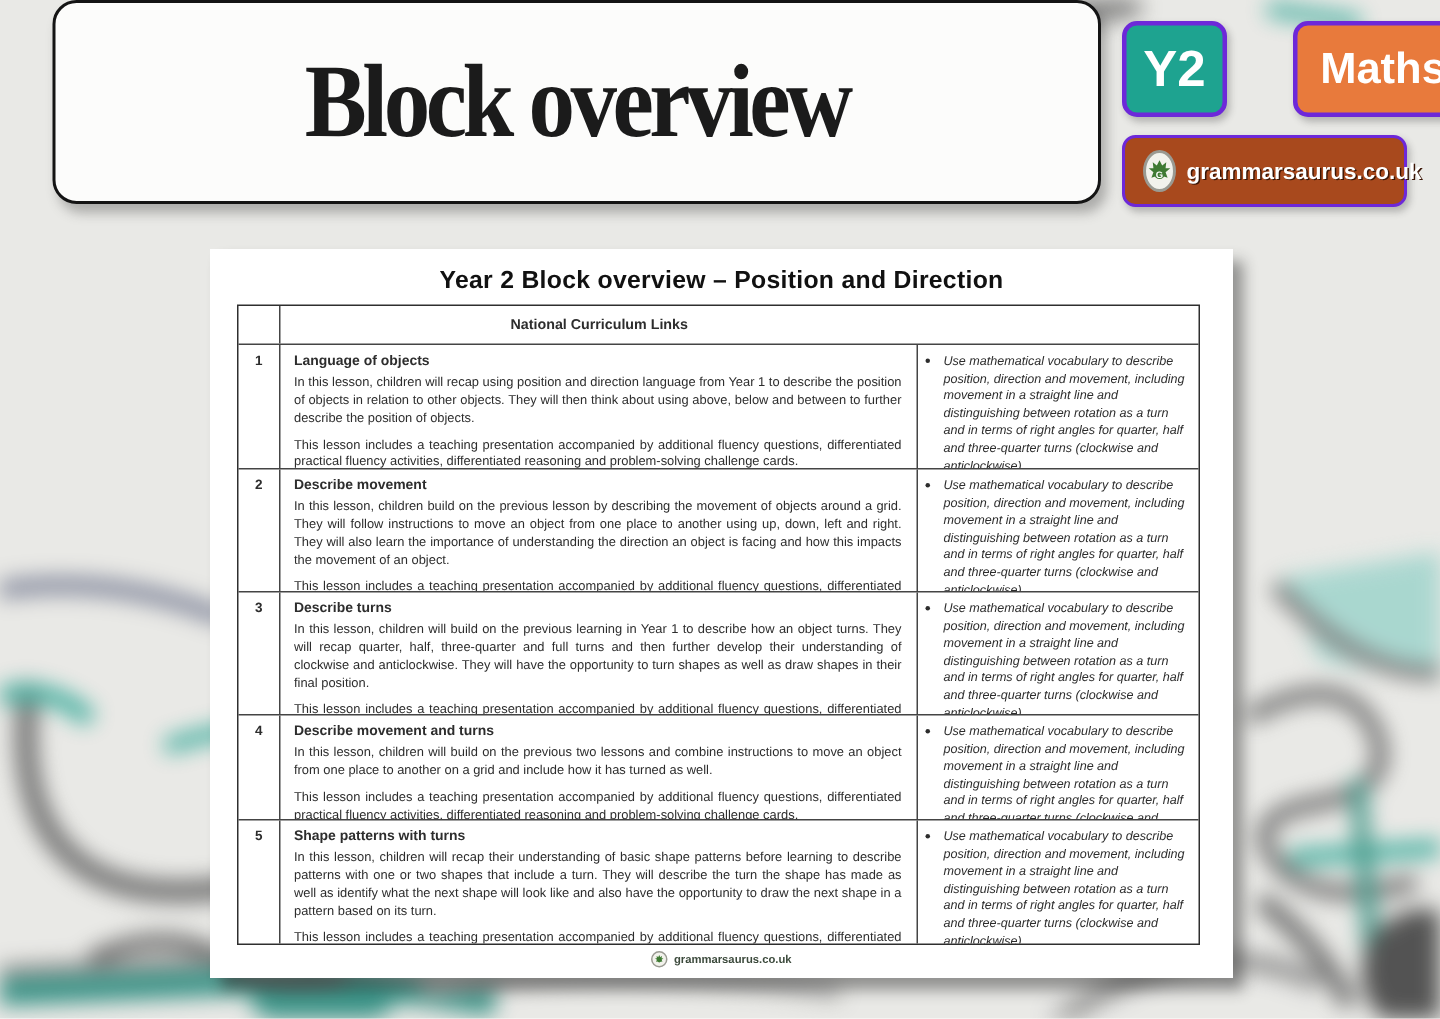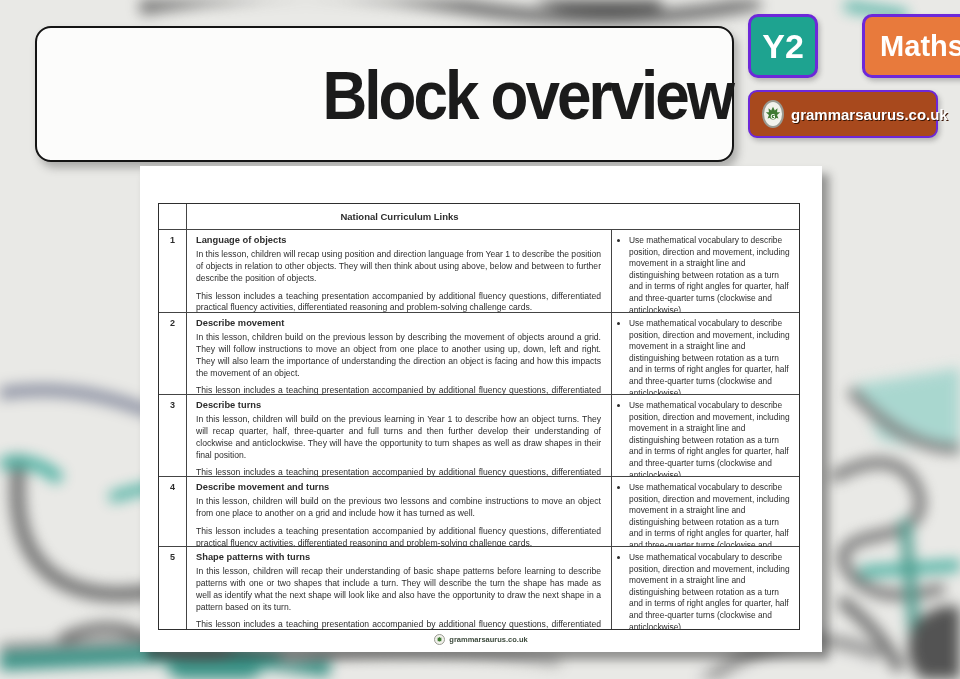--- a/index.html
+++ b/index.html
@@ -5,24 +5,25 @@
   html,body{margin:0;padding:0;}
   body{
     width:960px;height:679px;overflow:hidden;position:relative;
     font-family:"Liberation Sans", sans-serif;
     background:#e9e9e6;
   }
   .bg-squiggles{position:absolute;left:0;top:0;width:960px;height:679px;filter:blur(7px);opacity:.85;}
 
   
   .banner{
-    position:absolute;left:35px;top:26px;width:695px;height:132px;
+    position:absolute;left:35px;top:0;width:695px;height:132px;
     background:#fcfcfb;border:2px solid #141414;border-radius:16px;
-    display:flex;align-items:center;justify-content:flex-end;
+    display:flex;align-items:center;justify-content:center;
     box-shadow:4px 6px 8px rgba(60,60,60,.35);
+    font-family:Liberation Serif, serif;
   }
   .banner-title{
     font-size:62px;font-weight:800;color:#1b1b1b;letter-spacing:-3px;
     transform:scaleY(1.12);
   }
 
   
   .badge{
     position:absolute;border:3px solid #6d28d9;border-radius:10px;
     display:flex;align-items:center;justify-content:center;color:#fff;
@@ -58,21 +59,21 @@
   .cell-num{border-right:1px solid #444;text-align:center;padding-top:5px;font-size:9px;font-weight:700;}
   .cell-lesson{border-right:1px solid #444;padding:5px 10px 2px 9px;}
   .cell-links{padding:5px 6px 2px 6px;}
   .thead{height:25px;}
   .thead .cell{display:flex;align-items:center;font-size:9.5px;font-weight:700;}
   .thead .cell-lesson{padding-top:0;padding-bottom:0;}
   .thead .cell-links{justify-content:center;padding-top:0;padding-bottom:0;}
   .r1{height:83px;} .r2{height:82px;} .r3{height:82px;} .r4{height:70px;} .r5{height:83px;}
   .lesson-title{font-size:9.3px;font-weight:700;margin:0 0 4px 0;}
   .cell-lesson p{margin:0 0 6px 0;font-size:8.6px;line-height:1.38;text-align:justify;}
-  .cell-links ul{margin:0;padding:0 0 0 11px;}
+  .cell-links ul{margin:0;padding:0 0 0 11px;font-style:italic;}
   .cell-links li{font-size:8.4px;line-height:1.38;}
 
   .doc-footer{
     position:absolute;left:0;bottom:7px;width:100%;
     display:flex;align-items:center;justify-content:center;gap:4px;
     font-size:7.5px;font-weight:700;color:#3c4a3c;
   }
   .doc-footer .logo-circle{width:11px;height:11px;border-width:1px;}
 </style>
 </head>
@@ -116,20 +117,21 @@
     <svg width="18" height="18" viewBox="0 0 20 20">
       <path d="M10 2 L12 6 L15 3.5 L14.5 8 L18 8 L14.5 11 L16 15 L10 13 L4 15 L5.5 11 L2 8 L5.5 8 L5 3.5 L8 6 Z" fill="#3f7a33"></path>
       <circle cx="10" cy="12" r="4" fill="#3f7a33"></circle>
       <text x="10" y="15" font-size="7" fill="#fff" text-anchor="middle" font-family="Liberation Sans, sans-serif" font-weight="bold">G</text>
     </svg>
   </span>
   <span class="site-text">grammarsaurus.co.uk</span>
 </div>
 
 <div class="page">
+  <h1 class="doc-title">Year 2 Block overview – Position and Direction</h1>
 
   <div class="doc-table">
     <div class="trow thead">
       <div class="cell cell-num"></div>
       <div class="cell cell-links">National Curriculum Links</div>
     </div>
 
     <div class="trow r1">
       <div class="cell cell-num">1</div>
       <div class="cell cell-lesson">

